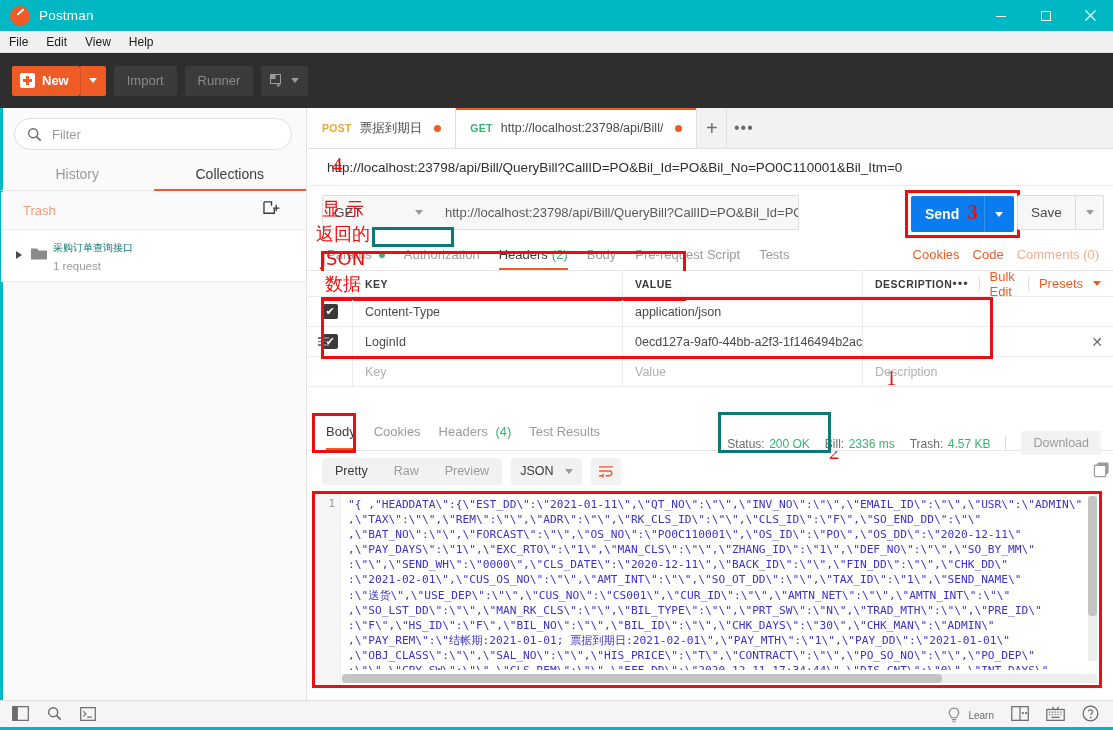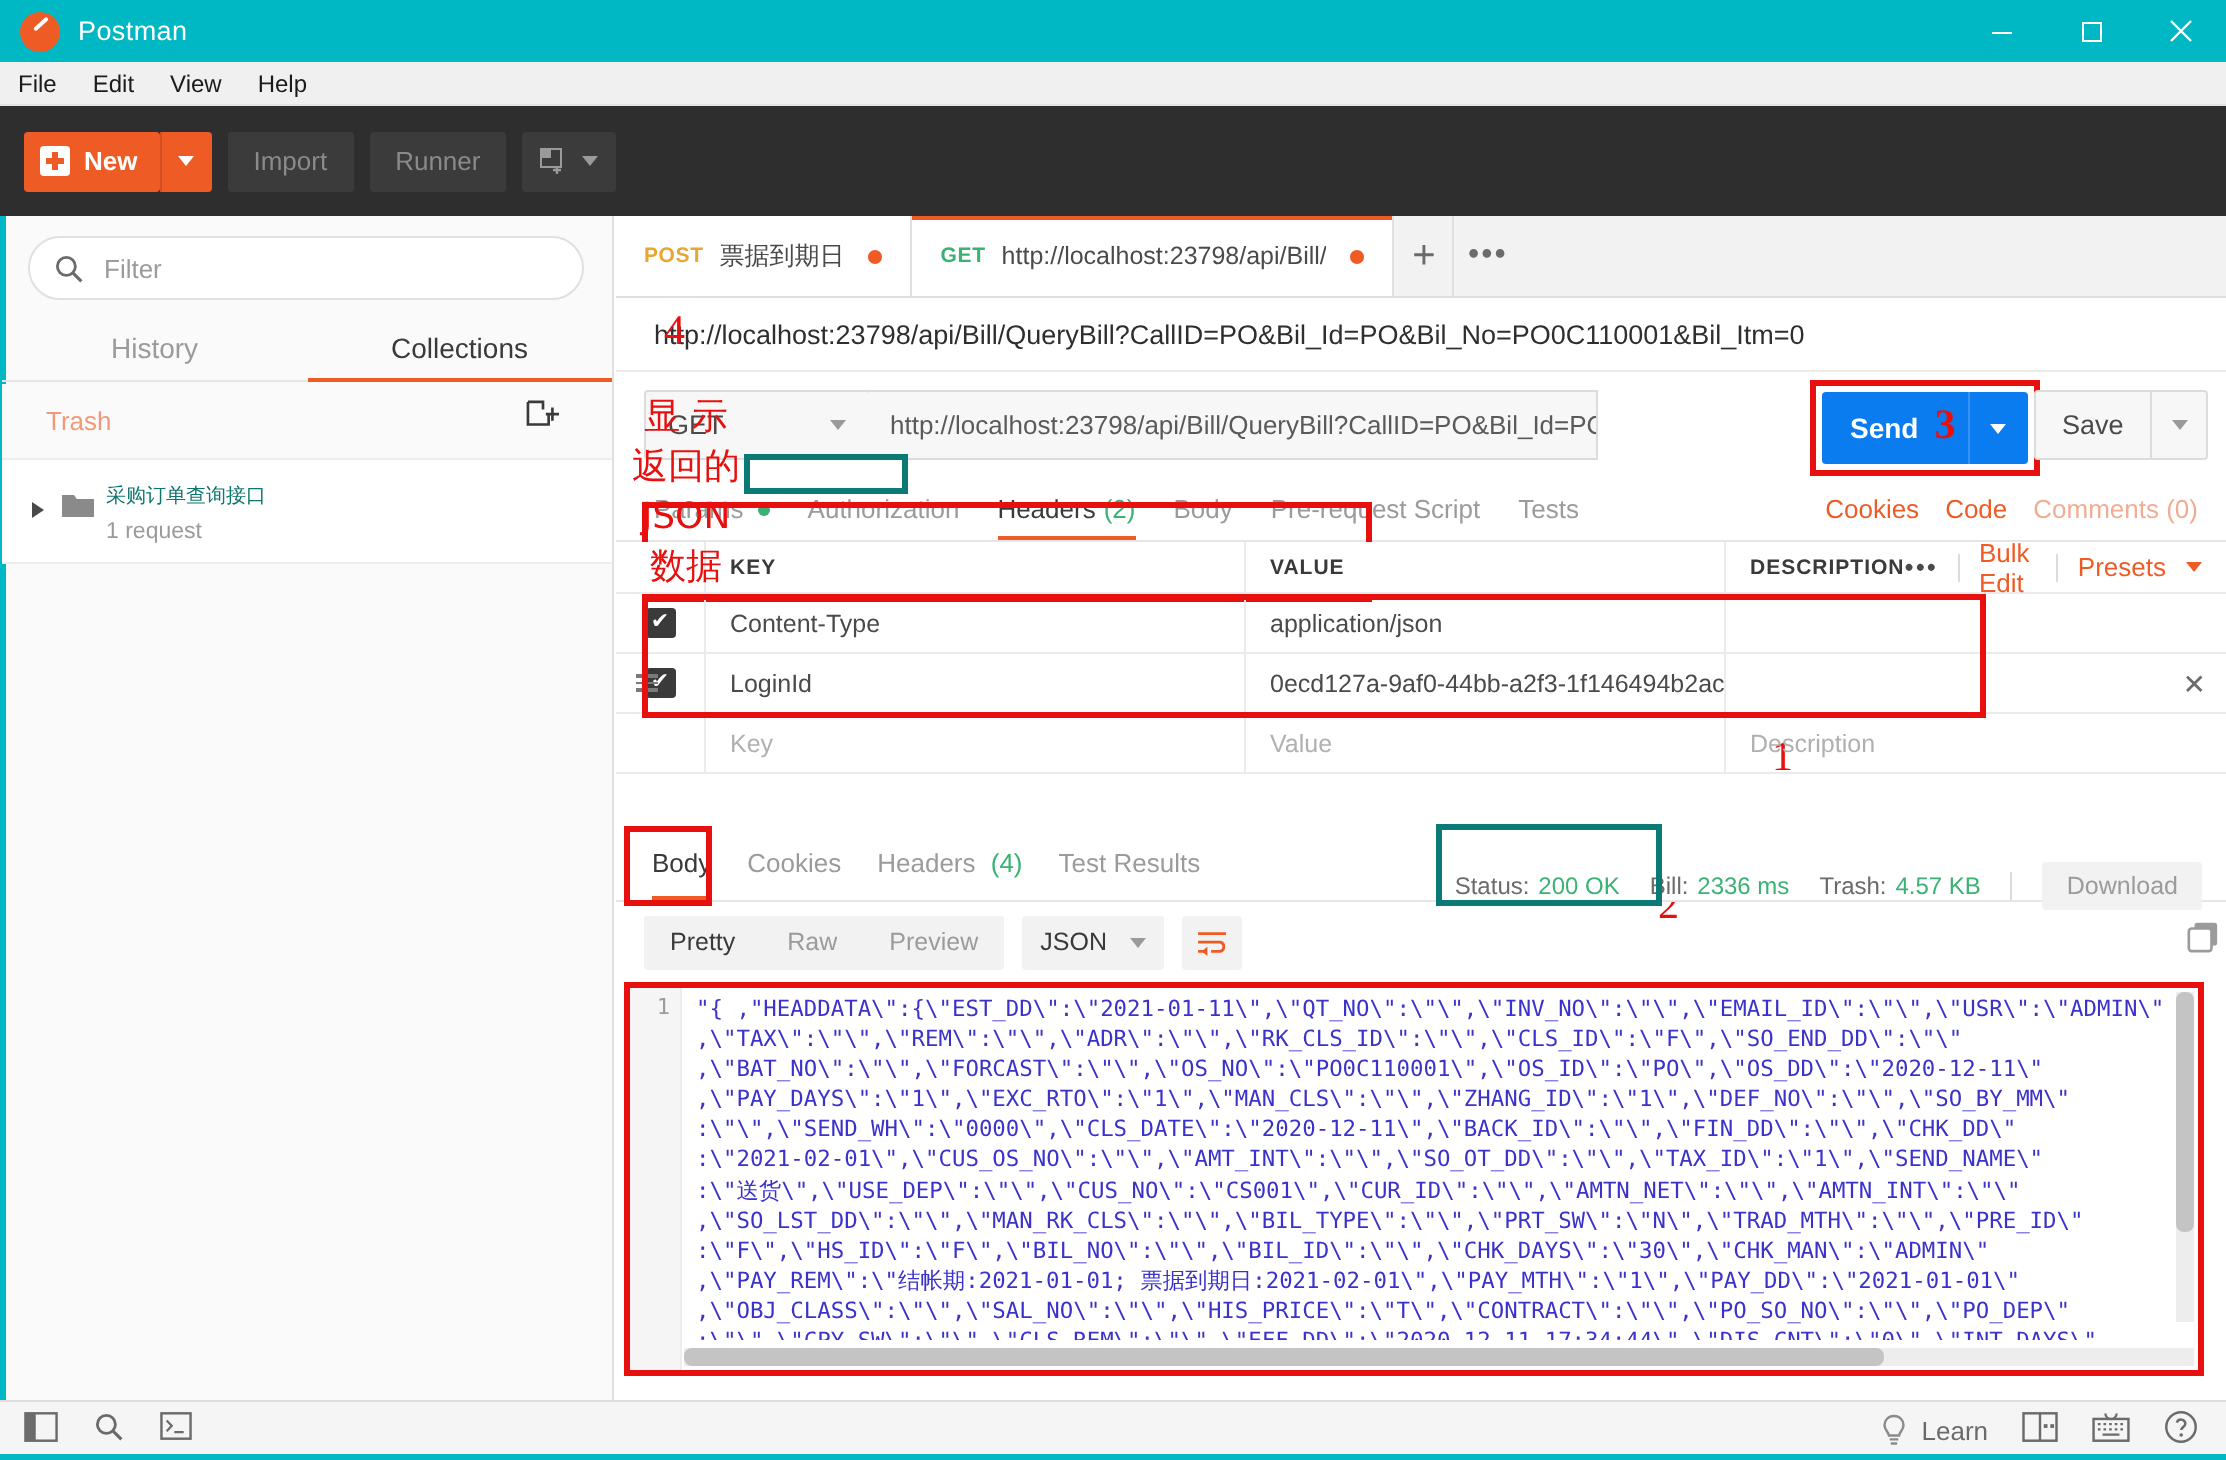--- a/index.html
+++ b/index.html
@@ -155,21 +155,21 @@
   .coll-sub { position: absolute; left: 52px; top: 30px; font-size: 11.5px; color: #9b9b9b; }
 
   
   .statusbar {
     position: absolute; left: 0; bottom: 0; width: 1113px; height: 30px;
     background: #f5f5f5; border-top: 1px solid #dedede;
     display: flex; align-items: center;
   }
   .sbar-left { display: flex; align-items: center; gap: 18px; margin-left: 12px; }
   .sbar-right { margin-left: auto; display: flex; align-items: center; gap: 17px; margin-right: 14px; }
-  .learn-txt { font-size: 13px; color: #6b6b6b; }
+  .learn-txt { font-size: 10px; color: #6b6b6b; }
   .bottom-accent { position: absolute; left: 0; bottom: 0; width: 1113px; height: 3px; background: #00b8c4; }
 
   
   .main { position: absolute; left: 308px; top: 108px; width: 805px; height: 592px; background: #fff; }
 
   .tabstrip {
     position: absolute; left: 0; top: 0; width: 805px; height: 41px;
     background: #f2f2f2; border-bottom: 1px solid #e0e0e0; display: flex; align-items: flex-end;
   }
   .rtab {

